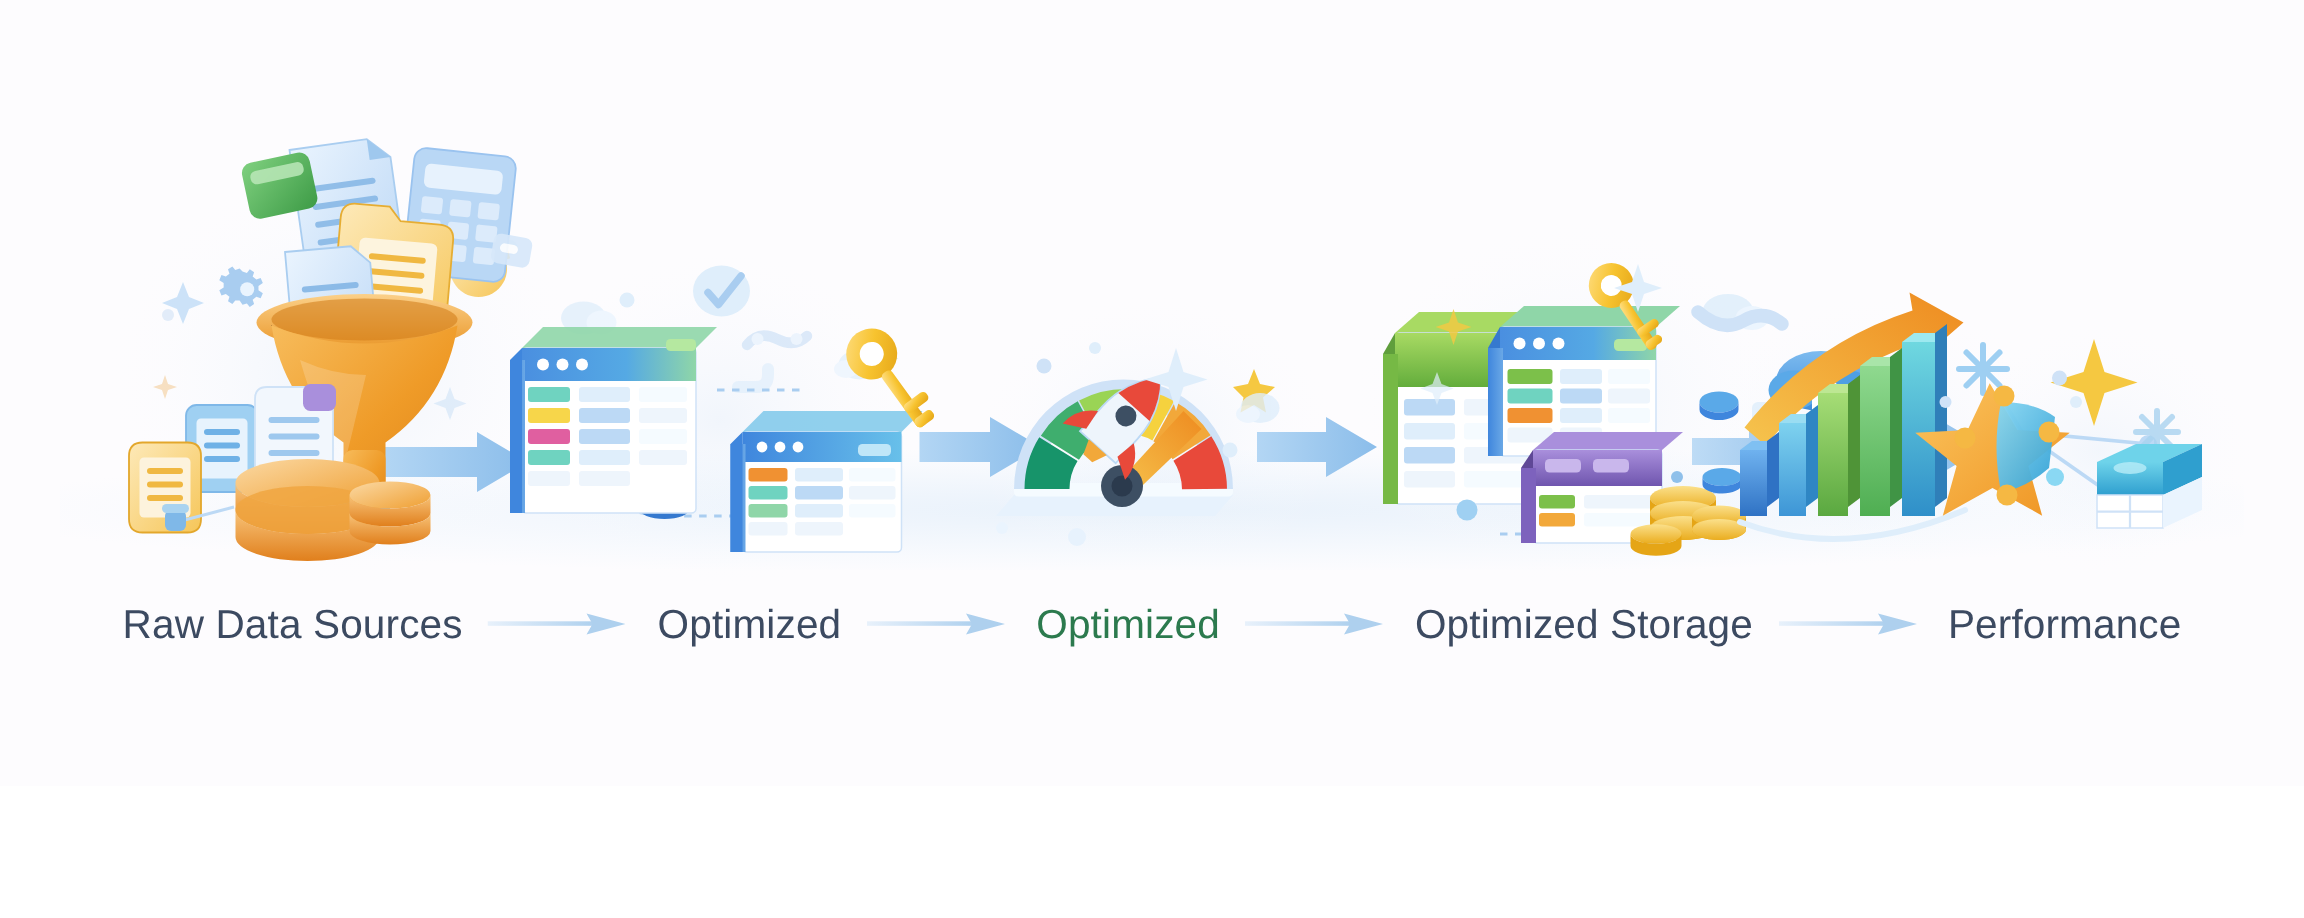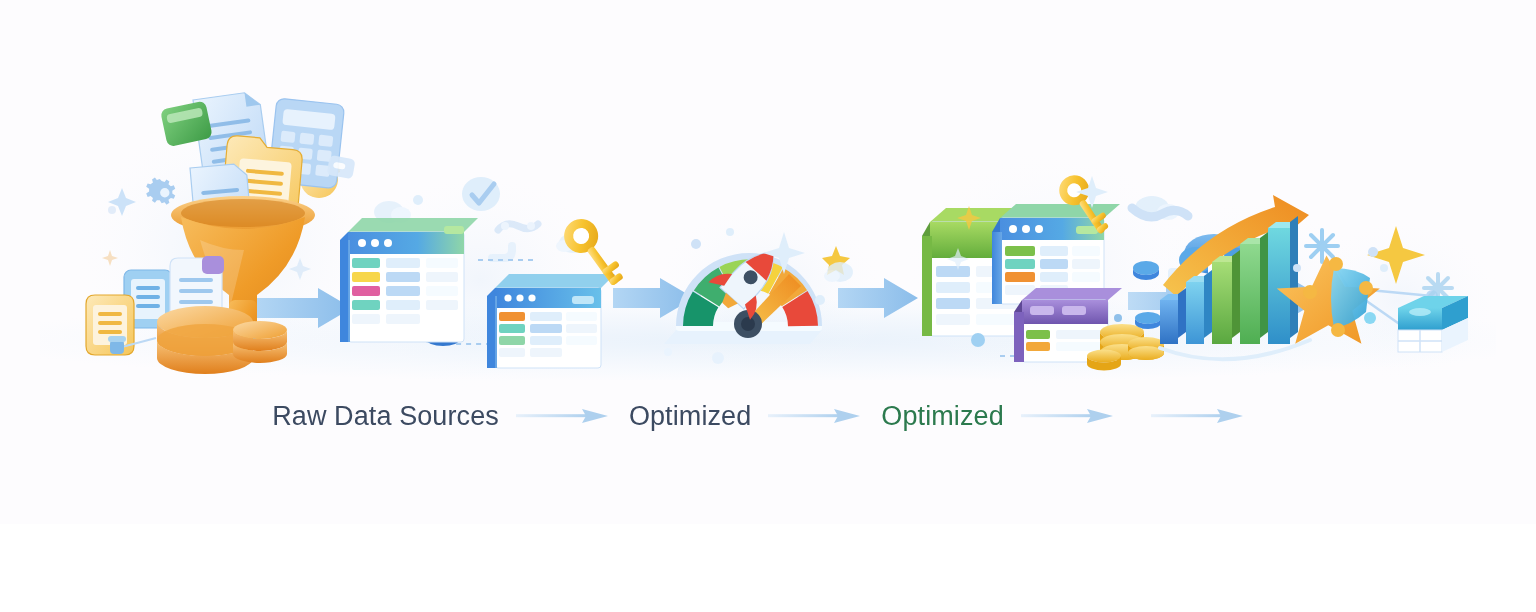--- a/index.html
+++ b/index.html
@@ -736,21 +736,23 @@
       <path d="M66,2 L92,9 L66,16 L70,9 Z" fill="#aed0ee"></path>
     </svg>
 
     <span class="step-label accent">Optimized</span>
 
     <svg class="label-arrow" viewBox="0 0 96 18">
       <rect x="0" y="7.2" width="72" height="3" fill="url(#la1)"></rect>
       <path d="M66,2 L92,9 L66,16 L70,9 Z" fill="#aed0ee"></path>
     </svg>
 
+    <span class="step-label">Optimized Storage</span>
 
     <svg class="label-arrow" viewBox="0 0 96 18">
       <rect x="0" y="7.2" width="72" height="3" fill="url(#la1)"></rect>
       <path d="M66,2 L92,9 L66,16 L70,9 Z" fill="#aed0ee"></path>
     </svg>
 
+    <span class="step-label">Performance</span>
   </div>
 
 </div>
 
 </body></html>

